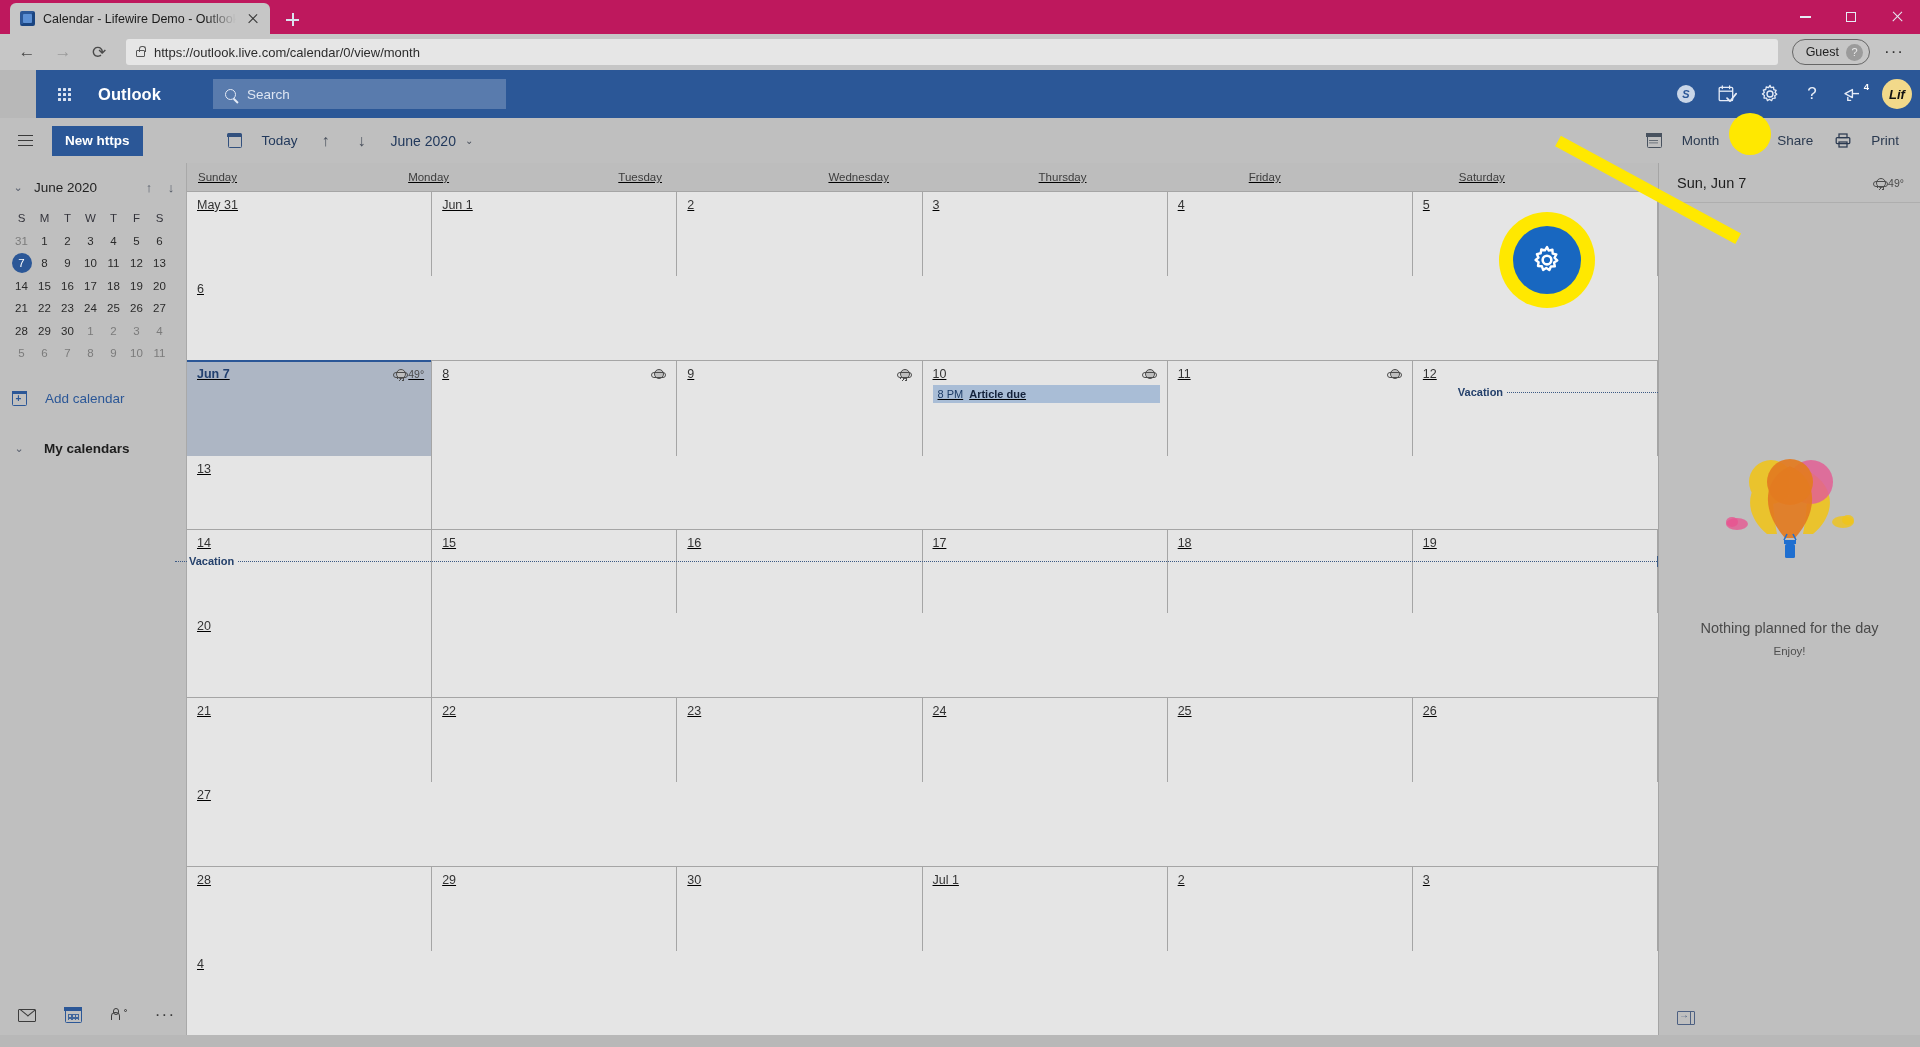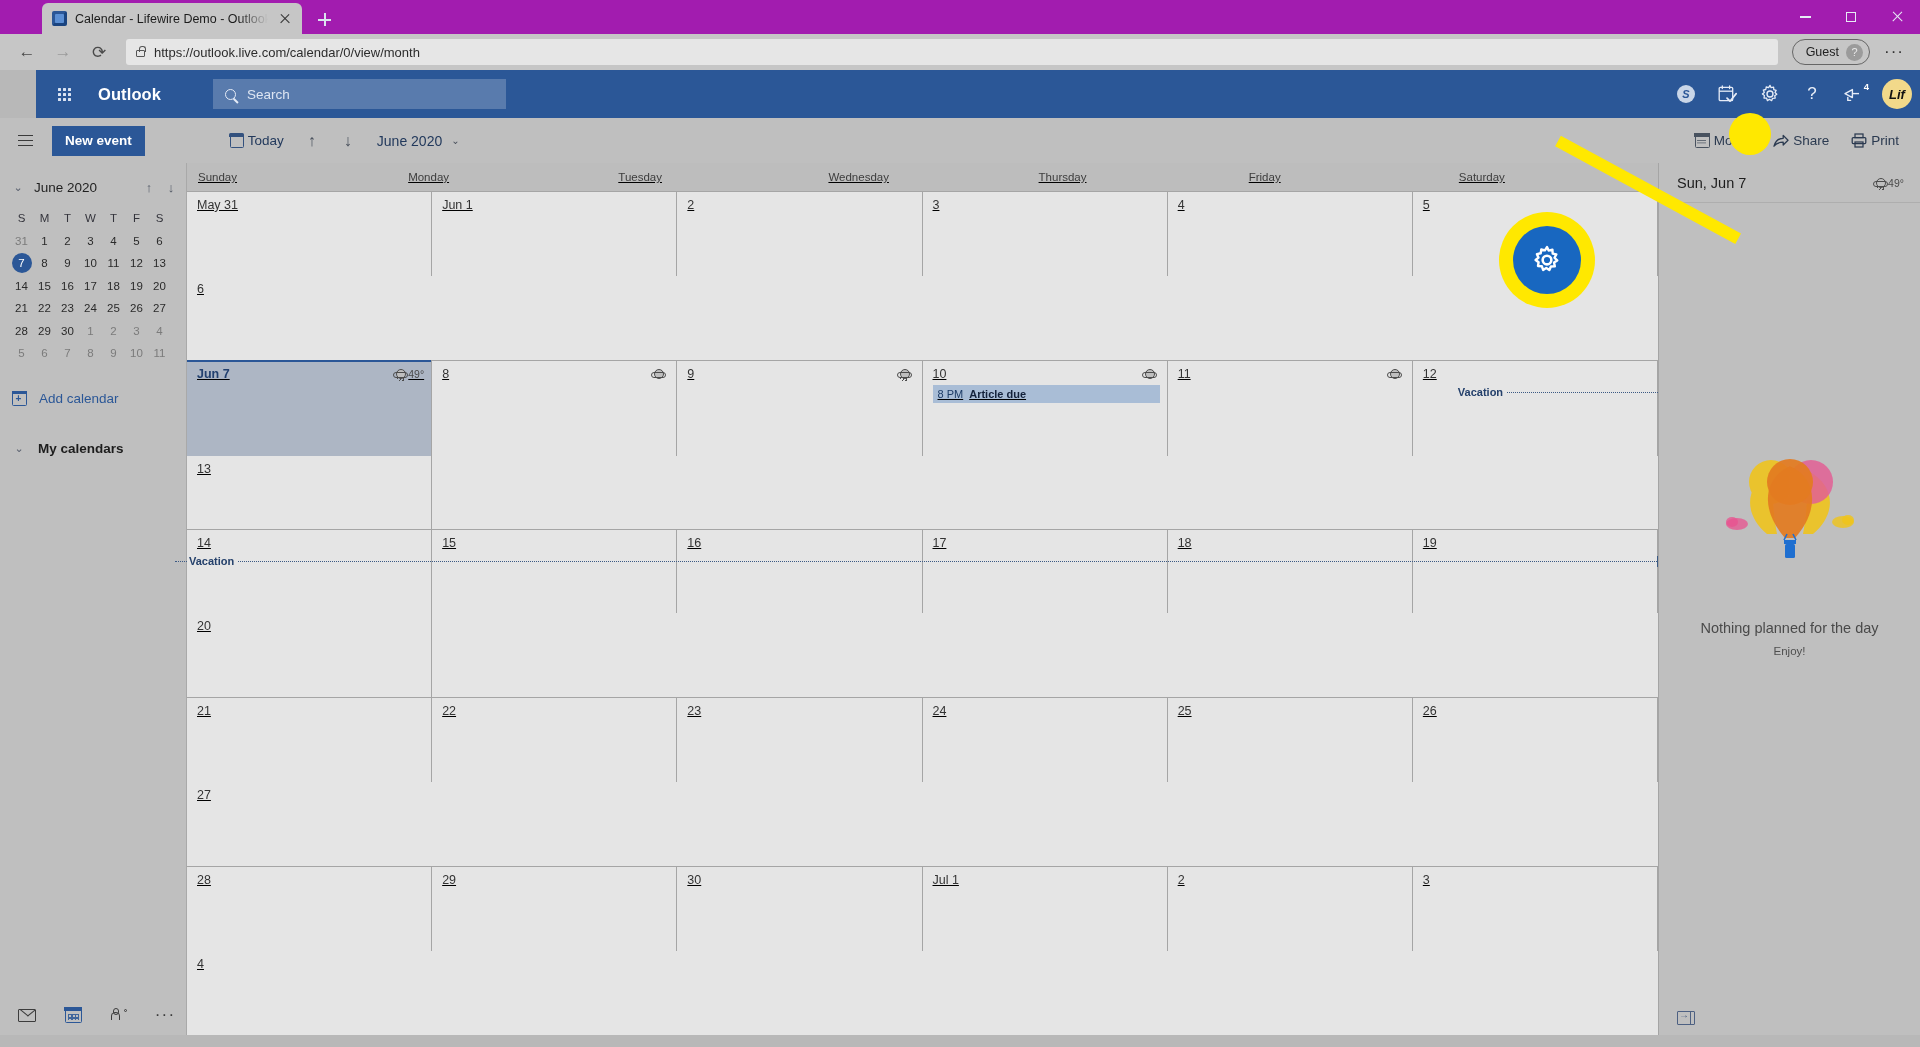--- a/index.html
+++ b/index.html
@@ -5,22 +5,22 @@
   * { box-sizing: border-box; margin: 0; padding: 0; }
   html, body {
     width: 1920px; height: 1047px;
     font-family: "Liberation Sans", sans-serif;
     overflow: hidden;
     background: #b8b8b8;
   }
 
   
   .browser-tabstrip {
-    height: 34px; background: #a21caf;
-    display: flex; align-items: flex-end; position: relative; padding-left: 32px;
+    height: 34px; background: #be185d;
+    display: flex; align-items: flex-end; position: relative;
   }
   .tab {
     margin-left: 10px; height: 31px; min-width: 240px; max-width: 260px;
     background: #c6c6c6; border-radius: 6px 6px 0 0;
     display: flex; align-items: center; padding: 0 8px 0 10px; gap: 8px;
   }
   .tab-favicon {
     width: 15px; height: 15px; flex: 0 0 15px;
     background: linear-gradient(135deg,#2b5797 0 50%, #1a4480 50% 100%);
     border-radius: 2px; position: relative;
@@ -177,21 +177,21 @@
   }
   .hamburger i { width: 15px; height: 1.4px; background: #3a3a3a; display: block; }
   .new-event-btn {
     margin-left: 7px; height: 30px; background: #2b5797; color: #fff;
     font-size: 13.5px; font-weight: bold; display: flex; align-items: center;
     padding: 0 13px; cursor: pointer; border: none;
     font-family: "Liberation Sans", sans-serif;
   }
   .tb-group { display: flex; align-items: center; margin-left: 76px; gap: 2px; }
   .tb-item {
-    height: 32px; display: flex; align-items: center; gap: 4px;
+    height: 32px; display: flex; align-items: center; gap: 20px;
     padding: 0 9px; cursor: pointer; color: #22395c; font-size: 13.5px;
   }
   .cal-glyph {
     width: 14px; height: 14px; border: 1.4px solid #33517e; border-radius: 1.5px;
     position: relative; flex: 0 0 14px;
   }
   .cal-glyph::before {
     content: ""; position: absolute; left: -1.4px; top: -1.4px; right: -1.4px;
     height: 3.6px; background: #33517e; border-radius: 1.5px 1.5px 0 0;
   }
@@ -246,21 +246,21 @@
     font-size: 11.5px; color: #2a2a2a; cursor: pointer;
   }
   .mini-cell.dow { color: #34343c; font-size: 11.5px; cursor: default; }
   .mini-cell.muted { color: #7b7b7b; }
   .mini-cell.today span {
     width: 20px; height: 20px; border-radius: 50%; background: #2b5797;
     color: #fff; display: flex; align-items: center; justify-content: center;
     font-size: 11.5px;
   }
   .side-row {
-    display: flex; align-items: center; gap: 12px; height: 36px;
+    display: flex; align-items: center; gap: 18px; height: 36px;
     padding-left: 12px; cursor: pointer;
   }
   .add-cal-ic {
     width: 15px; height: 14px; border: 1.4px solid #2b5797; border-radius: 1.5px;
     position: relative; flex: 0 0 15px;
   }
   .add-cal-ic::before {
     content: ""; position: absolute; left: -1.4px; top: -1.4px; right: -1.4px;
     height: 3.2px; background: #2b5797;
   }
@@ -533,21 +533,21 @@
     <div class="o-avatar">Lif</div>
   </div>
 </div>
 
 <div class="app-toolbar">
   <div class="hamburger">
       <i></i>
       <i></i>
       <i></i>
     </div>
-  <button class="new-event-btn">New event</button>
+  <button class="new-event-btn">New https</button>
 
   <div class="tb-group">
     <div class="tb-item">
       <span class="cal-glyph"></span>
       <span>Today</span>
     </div>
     <div class="arrow-btn">↑</div>
     <div class="arrow-btn">↓</div>
     <div class="month-label">June 2020</div>
     <div class="chev">⌄</div>

